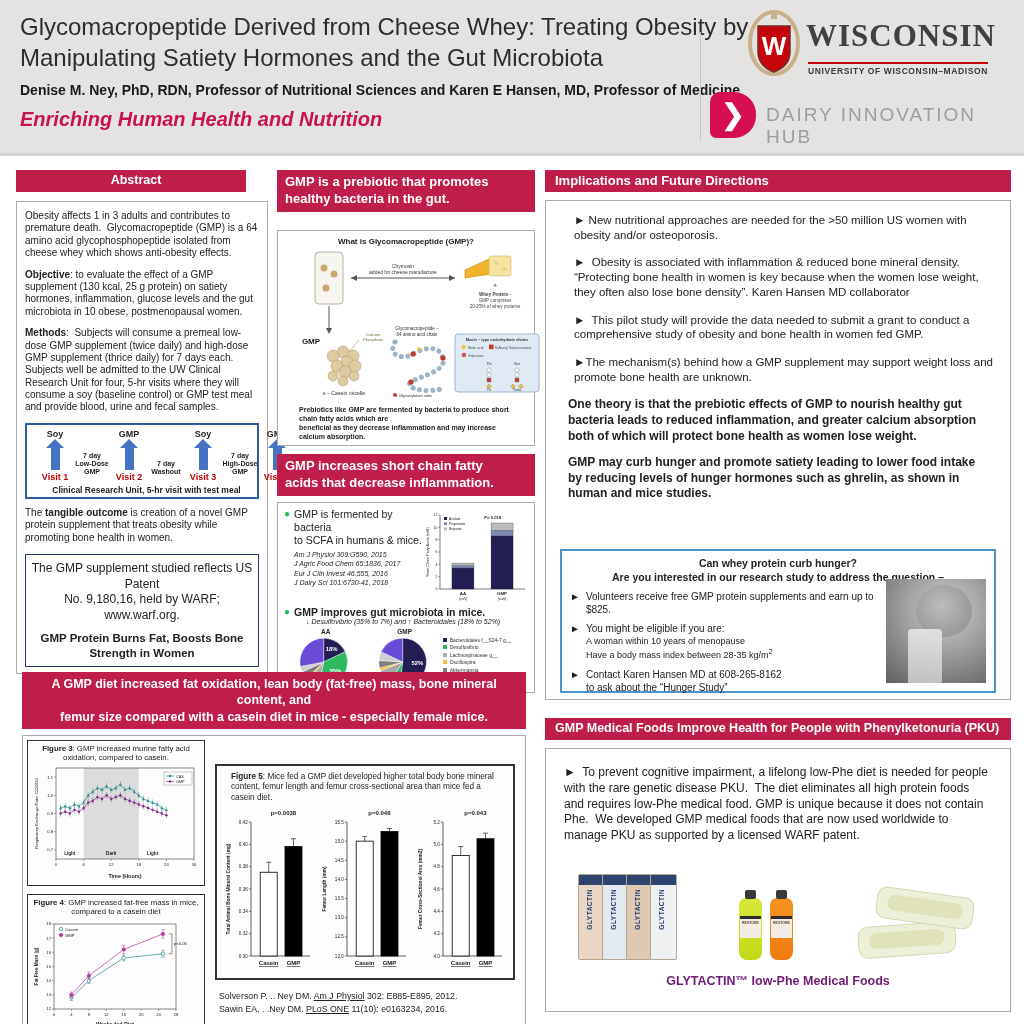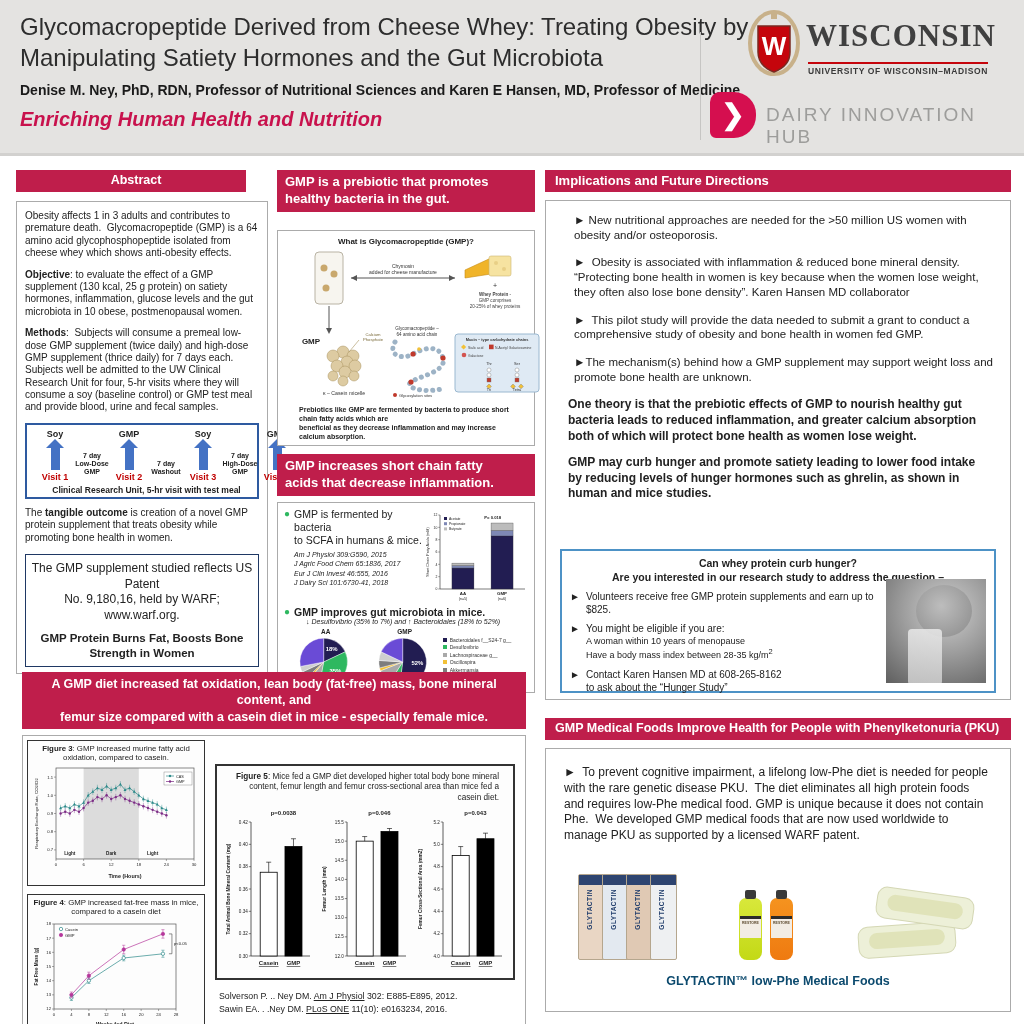--- a/index.html
+++ b/index.html
@@ -103,32 +103,32 @@
   .bottles{display:flex;}
   .bottle{width:23px;height:62px;border-radius:7px 7px 8px 8px;position:relative;margin:0 4px;}
   .bottle:before{content:"";position:absolute;left:6px;top:-8px;width:11px;height:9px;background:#3a3a3a;border-radius:2px;}
   .bottle .bl{position:absolute;left:1px;top:18px;width:21px;height:22px;background:#f2ece4;
      border-top:3px solid #2b2b2b;font-size:3.5px;font-weight:bold;color:#5c4a2f;text-align:center;padding-top:2px;box-sizing:border-box;}
   .b-yellow{background:linear-gradient(180deg,#d8e83b,#c3d916);} .b-orange{background:linear-gradient(180deg,#f5931f,#ef7a10);}
   .fbars{position:relative;width:120px;height:70px;}
   .fbar{position:absolute;width:96px;height:30px;background:#edf0d8;border:1px solid #d4d7b4;border-radius:10px;}
   .fbar .tex{position:absolute;left:10px;top:6px;width:76px;height:16px;border-radius:8px;background:#e0e3b9;}
   .fb1{left:0;top:34px;transform:rotate(-4deg);} .fb2{left:18px;top:2px;transform:rotate(8deg);}
-  .pku-caption{text-align:center;font-size:12.5px;font-weight:bold;color:#0c4a6e;margin-top:14px;}
+  .pku-caption{text-align:center;font-size:12.5px;font-weight:bold;color:#701a75;margin-top:14px;}
 
   
   .bl-sec{position:absolute;left:16px;top:672px;width:516px;}
   .bl-bar{width:504px;margin-left:6px;box-sizing:border-box;padding:4px 8px;font-size:12.5px;
      line-height:1.3;text-align:center;}
   .bl-box{margin:6px 0 0 6px;width:504px;height:302px;box-sizing:border-box;padding:4px;position:relative;}
   .mfig{border:1.5px solid #333;padding:3px 4px;width:178px;box-sizing:border-box;background:#fdfdfd;}
   .mfig-cap{font-size:7.8px;text-align:center;line-height:1.25;}
   .fig5-box{position:absolute;left:192px;top:28px;width:300px;height:216px;border:2px solid #333;
      box-sizing:border-box;padding:4px 6px;background:#fdfdfd;}
-  .fig5-cap{font-size:8.2px;text-align:right;line-height:1.3;margin:2px 8px;}
+  .fig5-cap{font-size:8.2px;text-align:left;line-height:1.3;margin:2px 8px;}
   .fig5-row{display:flex;justify-content:space-between;margin-top:2px;}
   .refs2{position:absolute;left:196px;top:254px;font-size:8.8px;line-height:1.45;}
   .refs2 u{text-underline-offset:1px;}
 </style>
 </head>
 <body>
 
 <div class="poster">
 
   <div class="hdr">

